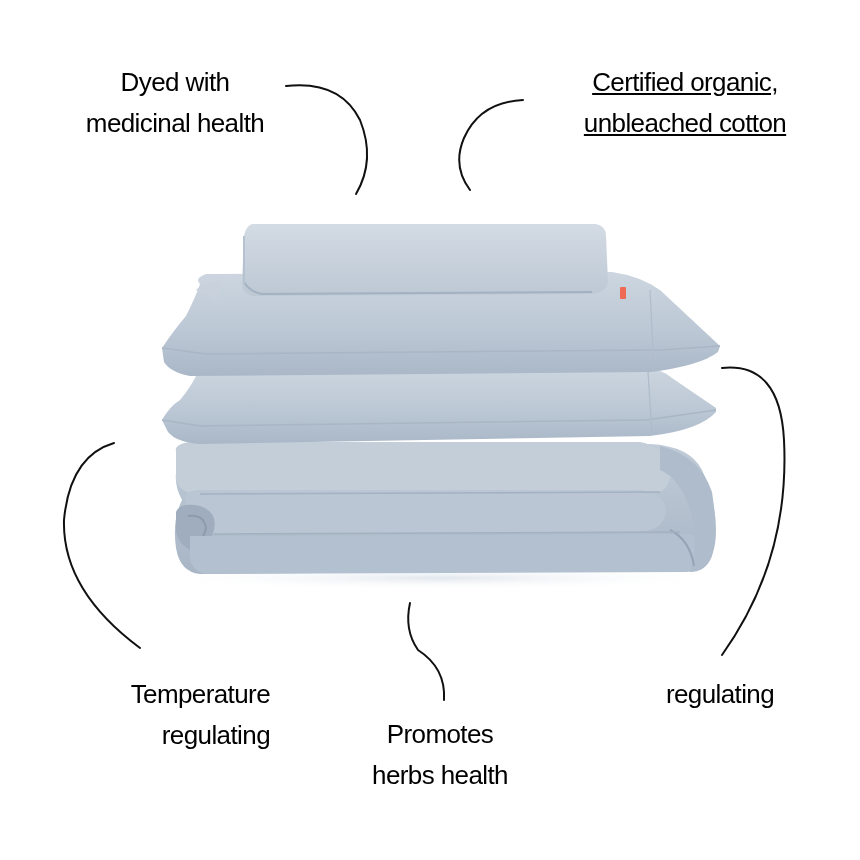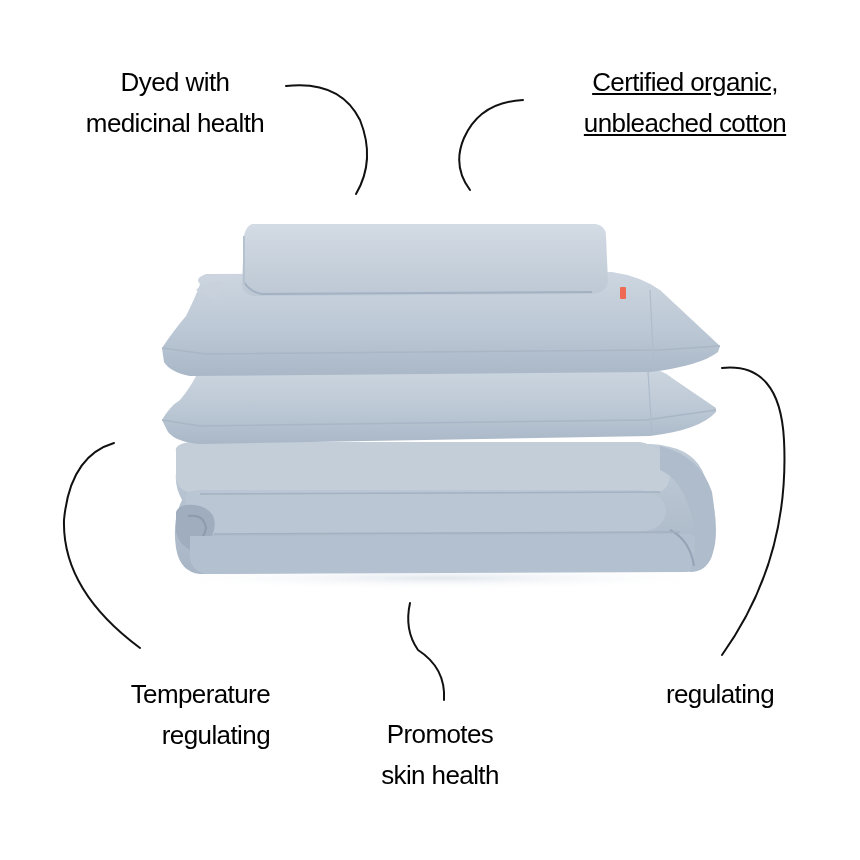--- a/index.html
+++ b/index.html
@@ -128,20 +128,20 @@
     <span>unbleached cotton</span>
   </div>
 
   <div class="label lbl-temp">
     <span>Temperature</span>
     <span>regulating</span>
   </div>
 
   <div class="label lbl-skin">
     <span>Promotes</span>
-    <span>skin health</span>
+    <span>herbs health</span>
   </div>
 
   <div class="label lbl-latex">
     <span>regulating</span>
   </div>
 
 </div>
 
 </body></html>

